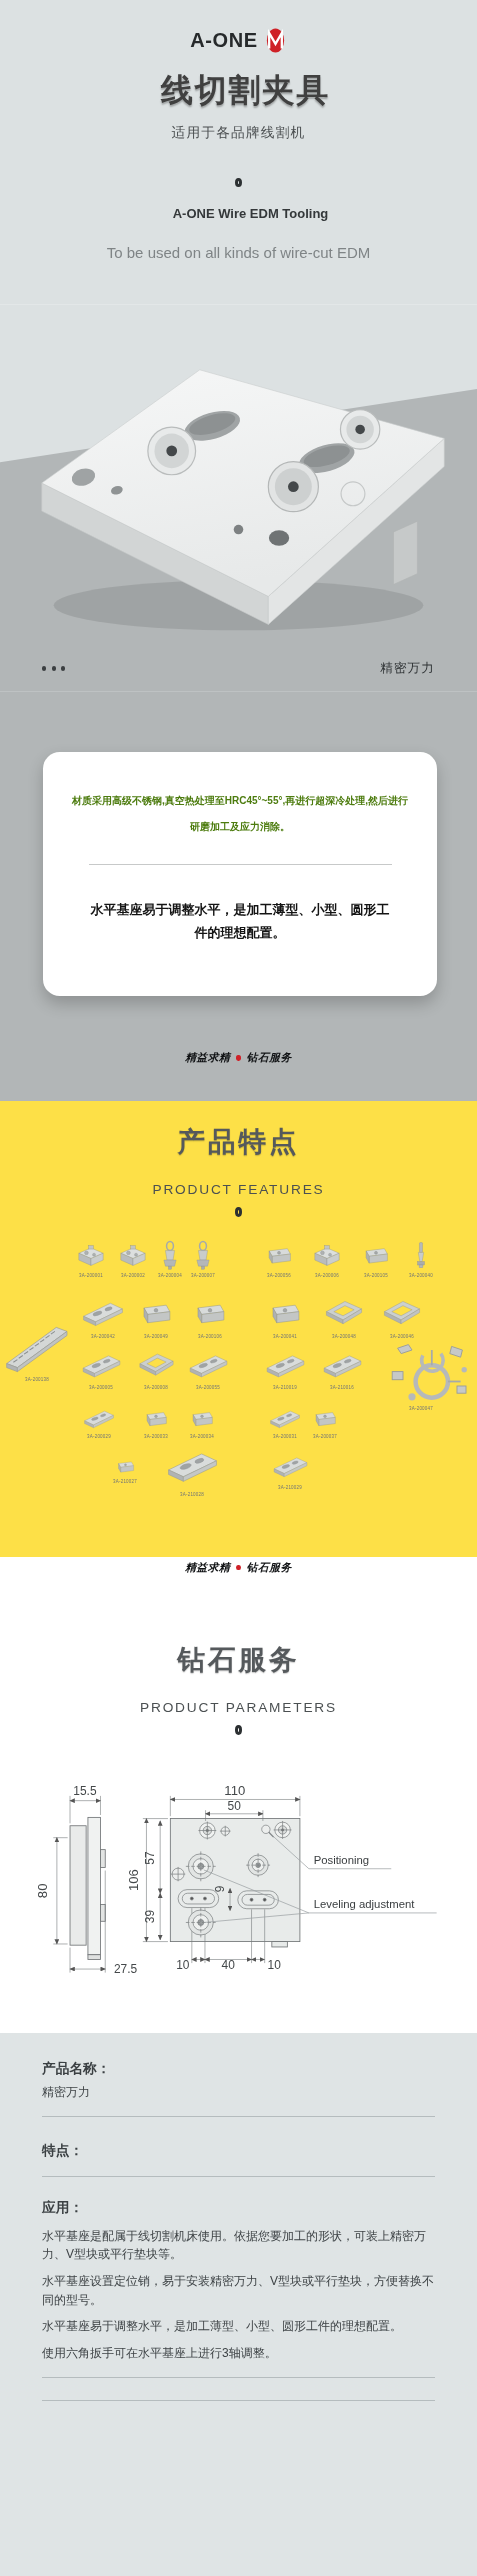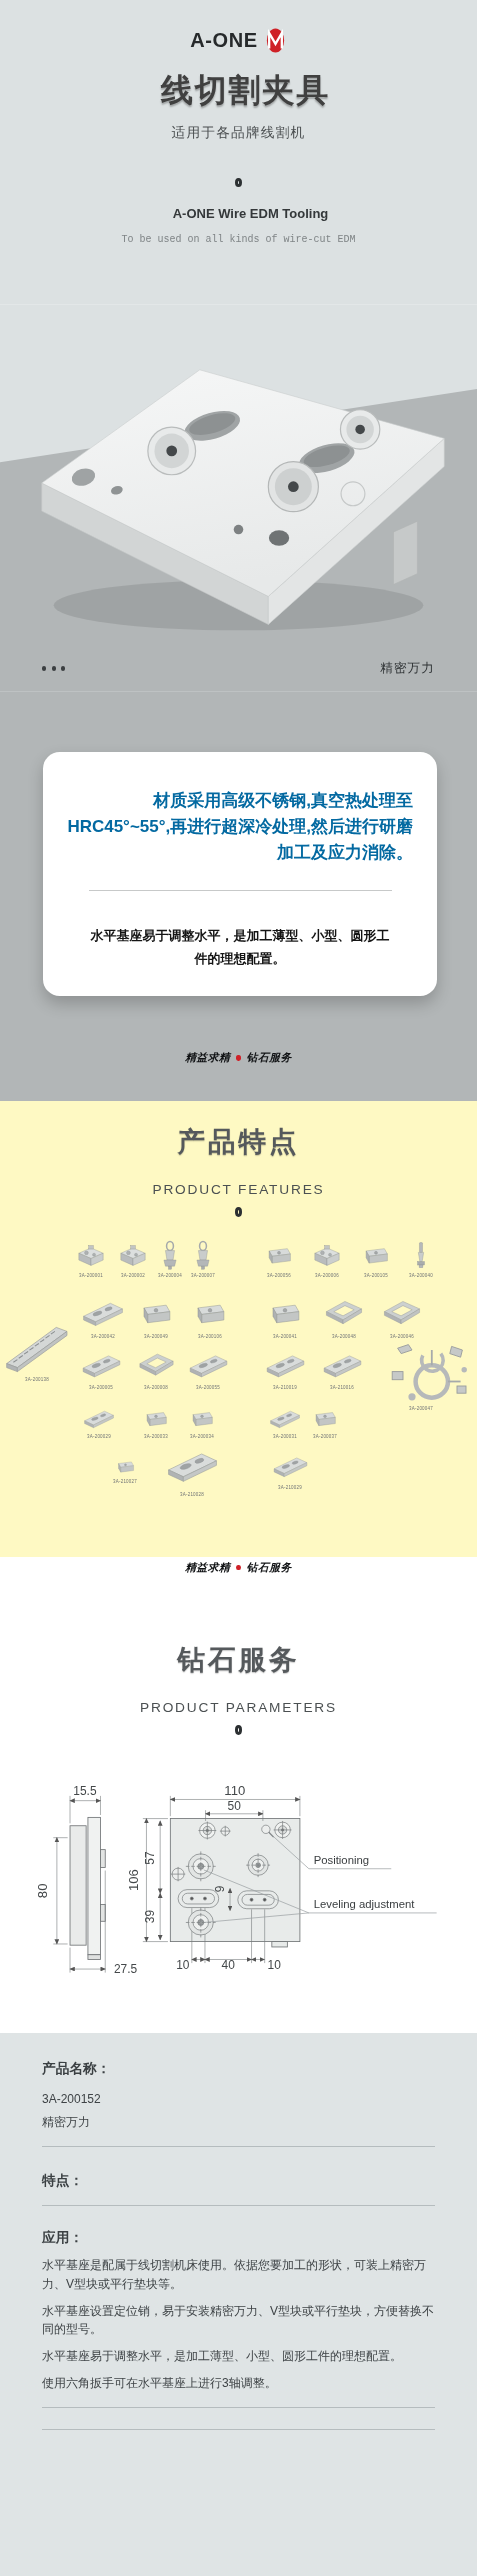--- a/index.html
+++ b/index.html
@@ -9,45 +9,45 @@
   
   .hero { height:304px; background:#dce1e2; text-align:center; }
   .logo-row { padding-top:26px; display:flex; justify-content:center; align-items:center; gap:6px; }
   .logo-text { font-size:20px; font-weight:700; letter-spacing:0.6px; color:#26292b; }
   .hero-title { margin-top:14px; font-size:32px; font-weight:700; letter-spacing:1.8px; color:#404040;
                 text-shadow:0 1.8px 1.8px rgba(0,0,0,.28); line-height:43px;padding-left:14px; }
   .hero-sub { margin-top:10.7px; font-size:13.7px; color:#4a4e50; letter-spacing:1.2px; line-height:20px; }
   .ring { display:inline-block; width:7.2px; height:9.5px; border:3px solid #2c3032; border-radius:50%; }
   .hero .ring { margin-top:35px; }
   .hero-en-title { margin-top:16.7px; font-size:13px; font-weight:700; color:#34383a; line-height:16.7px;padding-left:24px; }
-  .hero-en-sub { margin-top:10px; font-size:10px; color:#7f8486; line-height:14.3px;font-family:Liberation Mono, monospace; }
+  .hero-en-sub { margin-top:23px; font-size:15px; color:#7f8486; line-height:14.3px; }
 
   
   .photo { height:388px; position:relative; }
   .photo svg.scene { display:block; }
   .photo-meta { position:absolute; left:42px; right:42px; top:356px; display:flex;
                 justify-content:space-between; align-items:center; }
   .dots { display:flex; gap:5.4px; }
   .dots i { width:4.2px; height:4.2px; border-radius:50%; background:#3b3f41; }
   .photo-caption { font-size:12.5px; color:#2e3234; letter-spacing:1.2px; }
 
   
   .card-zone { height:409px; background:#b2b6b7; position:relative; }
   .intro-card { position:absolute; left:43px; top:60px; width:394px; height:244px; background:#fff;
                 border-radius:16.7px; box-shadow:0 7.2px 15.5px rgba(0,0,0,.20); text-align:center; }
-  .intro-card .p1 { margin:36px 24px 0; font-size:17px; font-weight:600; color:#0369a1; line-height:26px;text-align:right; }
+  .intro-card .p1 { margin:36px 24px 0; font-size:10px; font-weight:600; color:#4d7c0f; line-height:26px; }
   .card-rule { width:303px; margin:24px auto 0; border-top:1.2px solid #c7c9c9; }
   .intro-card .p2 { margin:33px 42px 0; font-size:13px; font-weight:600; color:#141414; line-height:23px; }
 
   .tagline { text-align:center; font-style:italic; font-weight:900; font-size:10.7px; color:#101214; letter-spacing:0.6px; }
   .tagline .dot { display:inline-block; width:4.2px; height:5.4px; border-radius:50%; background:#cf2128; margin:0 6px 0.6px; vertical-align:middle; }
   .card-zone .tagline { position:absolute; left:0; right:0; top:359px; }
 
   
-  .features { height:456px; background:#fef9c3; text-align:center; }
+  .features { height:456px; background:#fde047; text-align:center; }
   .sec-title { padding-top:21.5px; font-size:27.5px; font-weight:700; letter-spacing:3px; color:#55595c;
                text-shadow:0 1.2px 1.2px rgba(0,0,0,.22); line-height:38px; }
   .sec-sub { margin-top:21.5px; font-size:13.7px; color:#4b5052; letter-spacing:1.8px; line-height:16.7px; }
   .features .ring, .params .ring { margin-top:8.4px; }
   .feat-grid { position:relative; height:310px; margin-top:6px; }
   .feat-item { position:absolute; transform:translateX(-50%); width:72px; text-align:center; }
   .feat-label { margin-top:2.4px; font-size:4.5px; color:#707476; letter-spacing:0.2px; }
   .fi { display:block; margin:0 auto; }
   .s1 { width:38px; height:31px; } .s2 { width:60px; height:37px; } .s3 { width:57px; height:35px; }
   .s4 { width:50px; height:27.5px; } .rul { width:67px; height:55px; } .exp { width:90px; height:72px; }
@@ -540,21 +540,20 @@
         <text class="dim" x="327" y="340" text-anchor="middle">40</text>
         <text class="dim" x="404" y="340" text-anchor="middle">10</text>
         <text class="note" x="470" y="164">Positioning</text>
         <text class="note" x="470" y="238">Leveling adjustment</text>
       </svg>
     </div>
   </section>
 
   <section class="info">
     <h3>产品名称：</h3>
-    <div class="val m-model">3A-200152</div>
     <div class="val m-name">精密万力</div>
     <div class="rule r1"></div>
 
     <h3 class="h-feat">特点：</h3>
     <div class="rule r2"></div>
 
     <h3 class="h-app">应用：</h3>
     <p class="body t-app1">水平基座是配属于线切割机床使用。依据您要加工的形状，可装上精密万力、V型块或平行垫块等。</p>
     <p class="body t-app">水平基座设置定位销，易于安装精密万力、V型块或平行垫块，方便替换不同的型号。</p>
     <p class="body t-app">水平基座易于调整水平，是加工薄型、小型、圆形工件的理想配置。</p>

